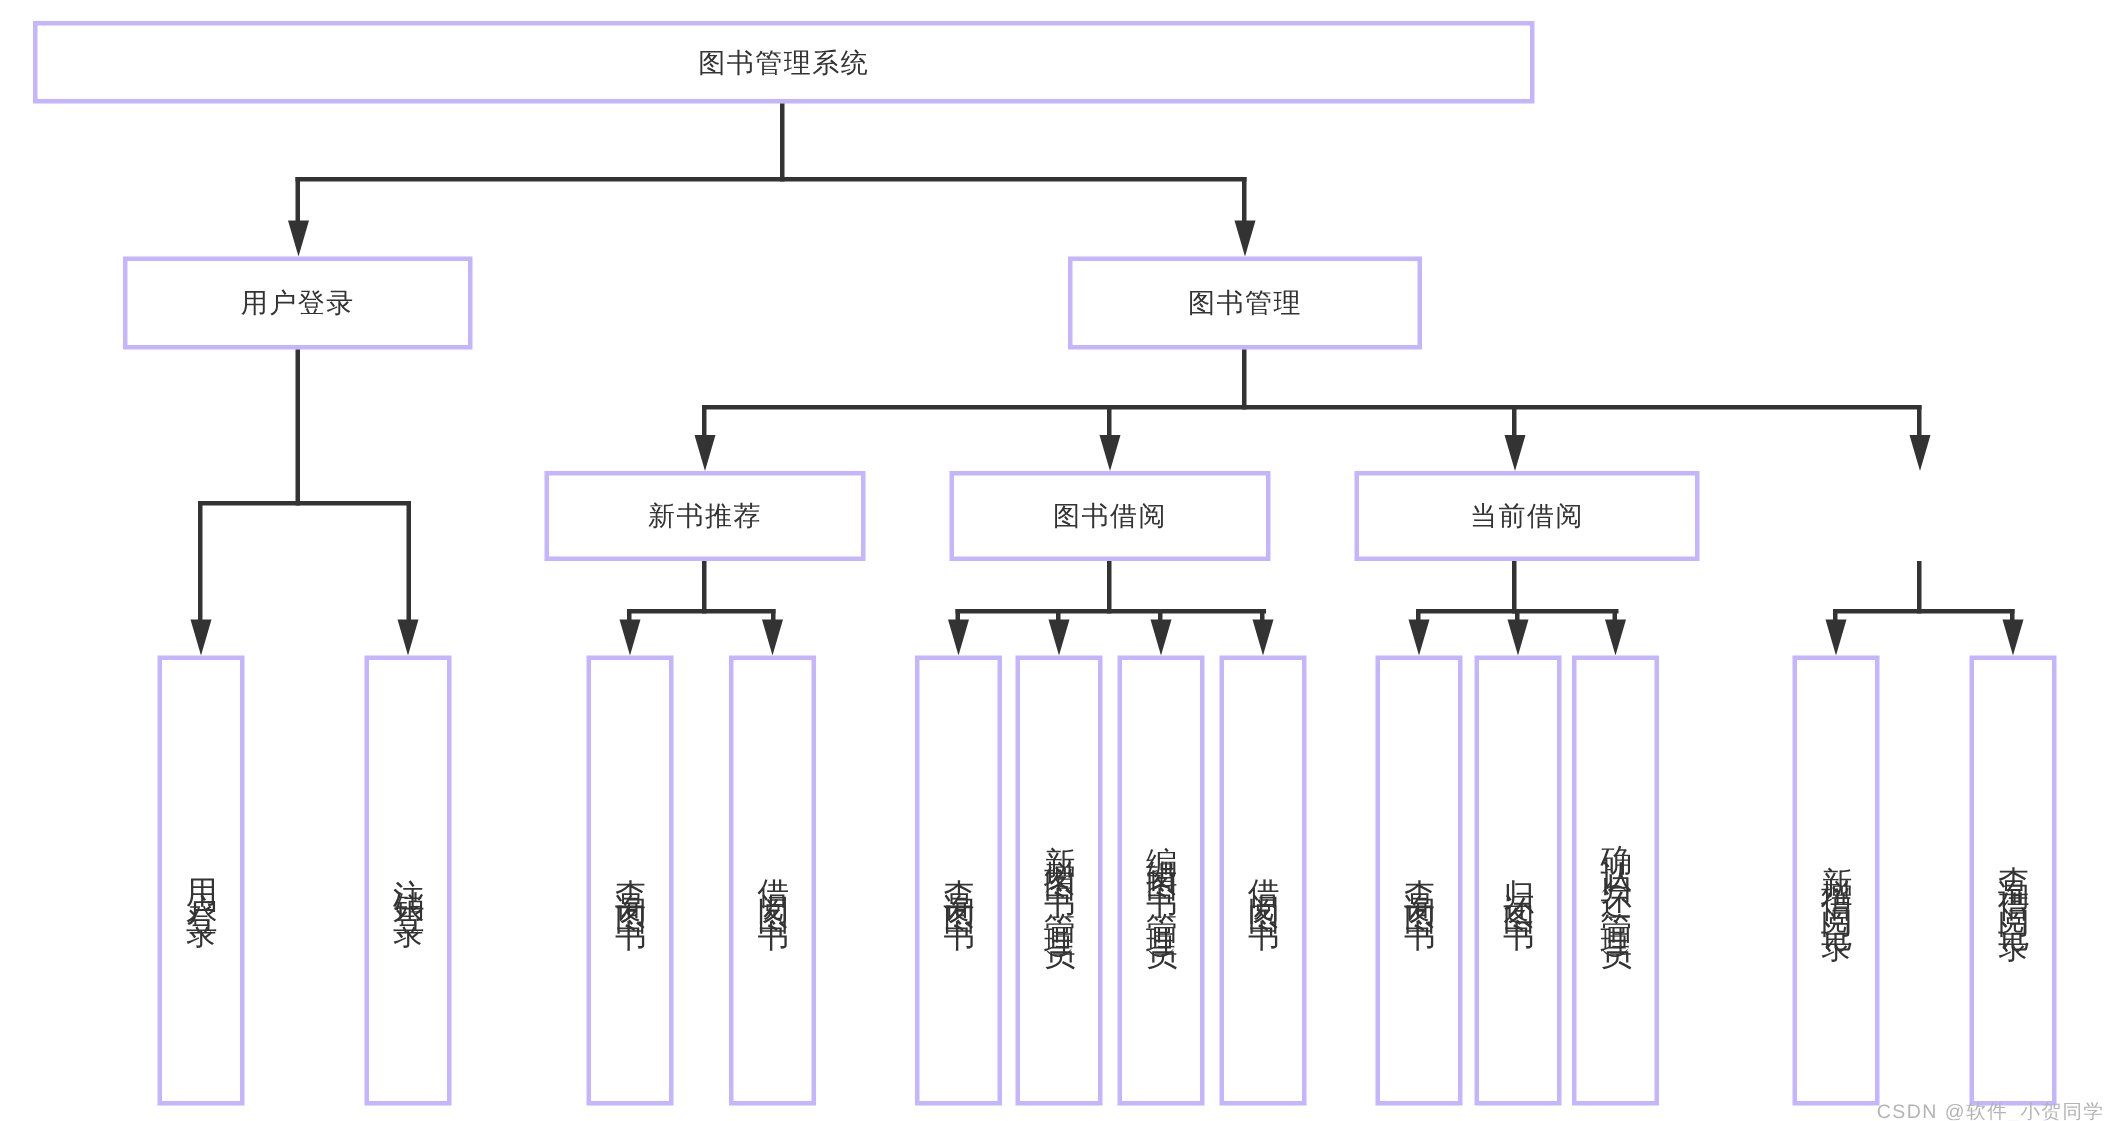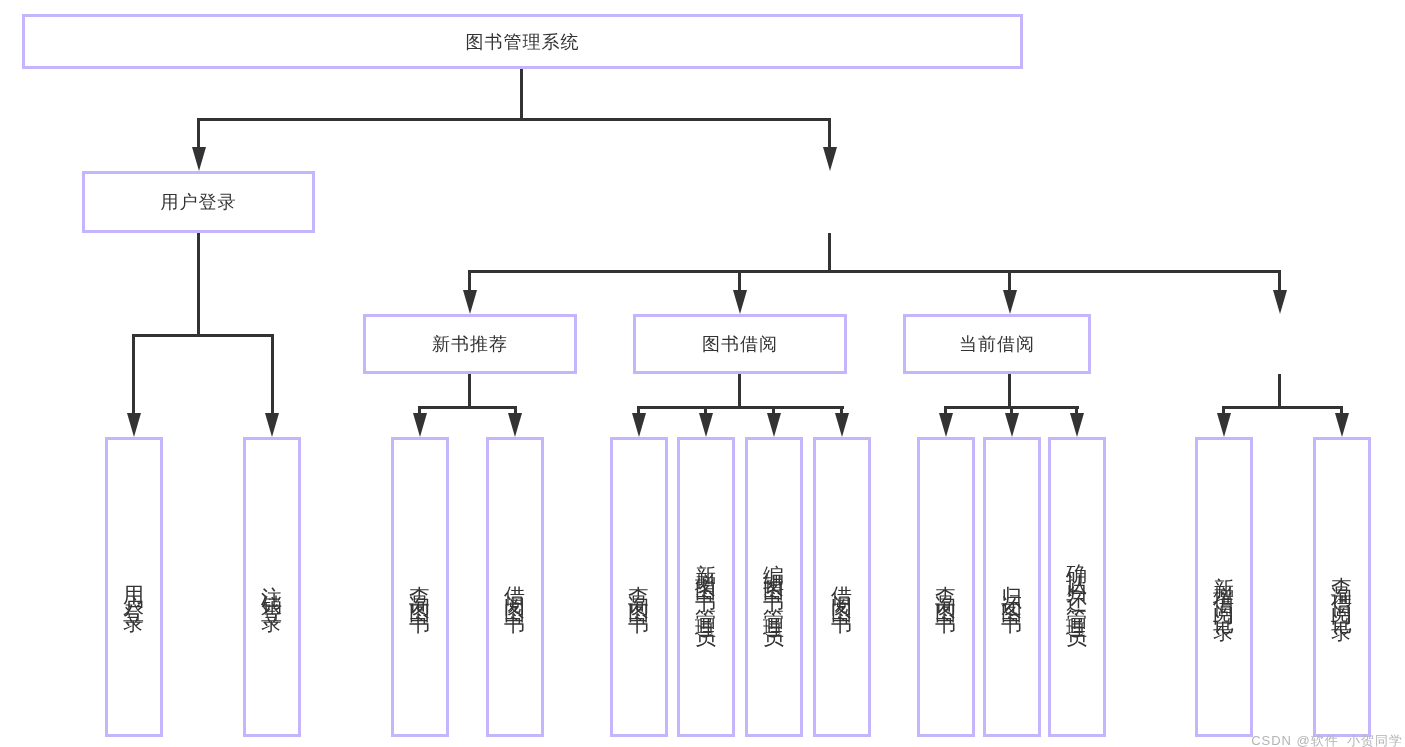--- a/index.html
+++ b/index.html
@@ -66,20 +66,23 @@
   <div class="seg" style="left:520px; top:69px; width:3px; height:52px;"></div>
   <div class="seg" style="left:197px; top:118px; width:634px; height:3px;"></div>
   <div class="seg" style="left:197px; top:118px; width:3px; height:34px;"></div>
   <div class="arrow-down" style="left:192px; top:147px;"></div>
   <div class="seg" style="left:828px; top:118px; width:3px; height:34px;"></div>
   <div class="arrow-down" style="left:823px; top:147px;"></div>
 
   <div class="node hbox" style="left:82px; top:171px; width:233px; height:62px;">
     <span>用户登录</span>
   </div>
+  <div class="node hbox" style="left:712px; top:171px; width:236px; height:62px;">
+    <span>图书管理</span>
+  </div>
 
   <div class="seg" style="left:197px; top:233px; width:3px; height:104px;"></div>
   <div class="seg" style="left:132px; top:334px; width:142px; height:3px;"></div>
   <div class="seg" style="left:132px; top:334px; width:3px; height:82px;"></div>
   <div class="arrow-down" style="left:127px; top:413px;"></div>
   <div class="seg" style="left:271px; top:334px; width:3px; height:82px;"></div>
   <div class="arrow-down" style="left:265px; top:413px;"></div>
 
   <div class="seg" style="left:828px; top:233px; width:3px; height:40px;"></div>
   <div class="seg" style="left:468px; top:270px; width:813px; height:3px;"></div>
@@ -91,21 +94,21 @@
   <div class="arrow-down" style="left:1003px; top:290px;"></div>
   <div class="seg" style="left:1278px; top:270px; width:3px; height:24px;"></div>
   <div class="arrow-down" style="left:1273px; top:290px;"></div>
 
   <div class="node hbox" style="left:363px; top:314px; width:214px; height:60px;">
     <span>新书推荐</span>
   </div>
   <div class="node hbox" style="left:633px; top:314px; width:214px; height:60px;">
     <span>图书借阅</span>
   </div>
-  <div class="node hbox" style="left:903px; top:314px; width:188px; height:60px;">
+  <div class="node hbox" style="left:903px; top:314px; width:230px; height:60px;">
     <span>当前借阅</span>
   </div>
 
   <div class="seg" style="left:468px; top:374px; width:3px; height:35px;"></div>
   <div class="seg" style="left:418px; top:406px; width:99px; height:3px;"></div>
   <div class="seg" style="left:418px; top:406px; width:3px; height:11px;"></div>
   <div class="arrow-down" style="left:413px; top:413px;"></div>
   <div class="seg" style="left:514px; top:406px; width:3px; height:11px;"></div>
   <div class="arrow-down" style="left:508px; top:413px;"></div>
 

